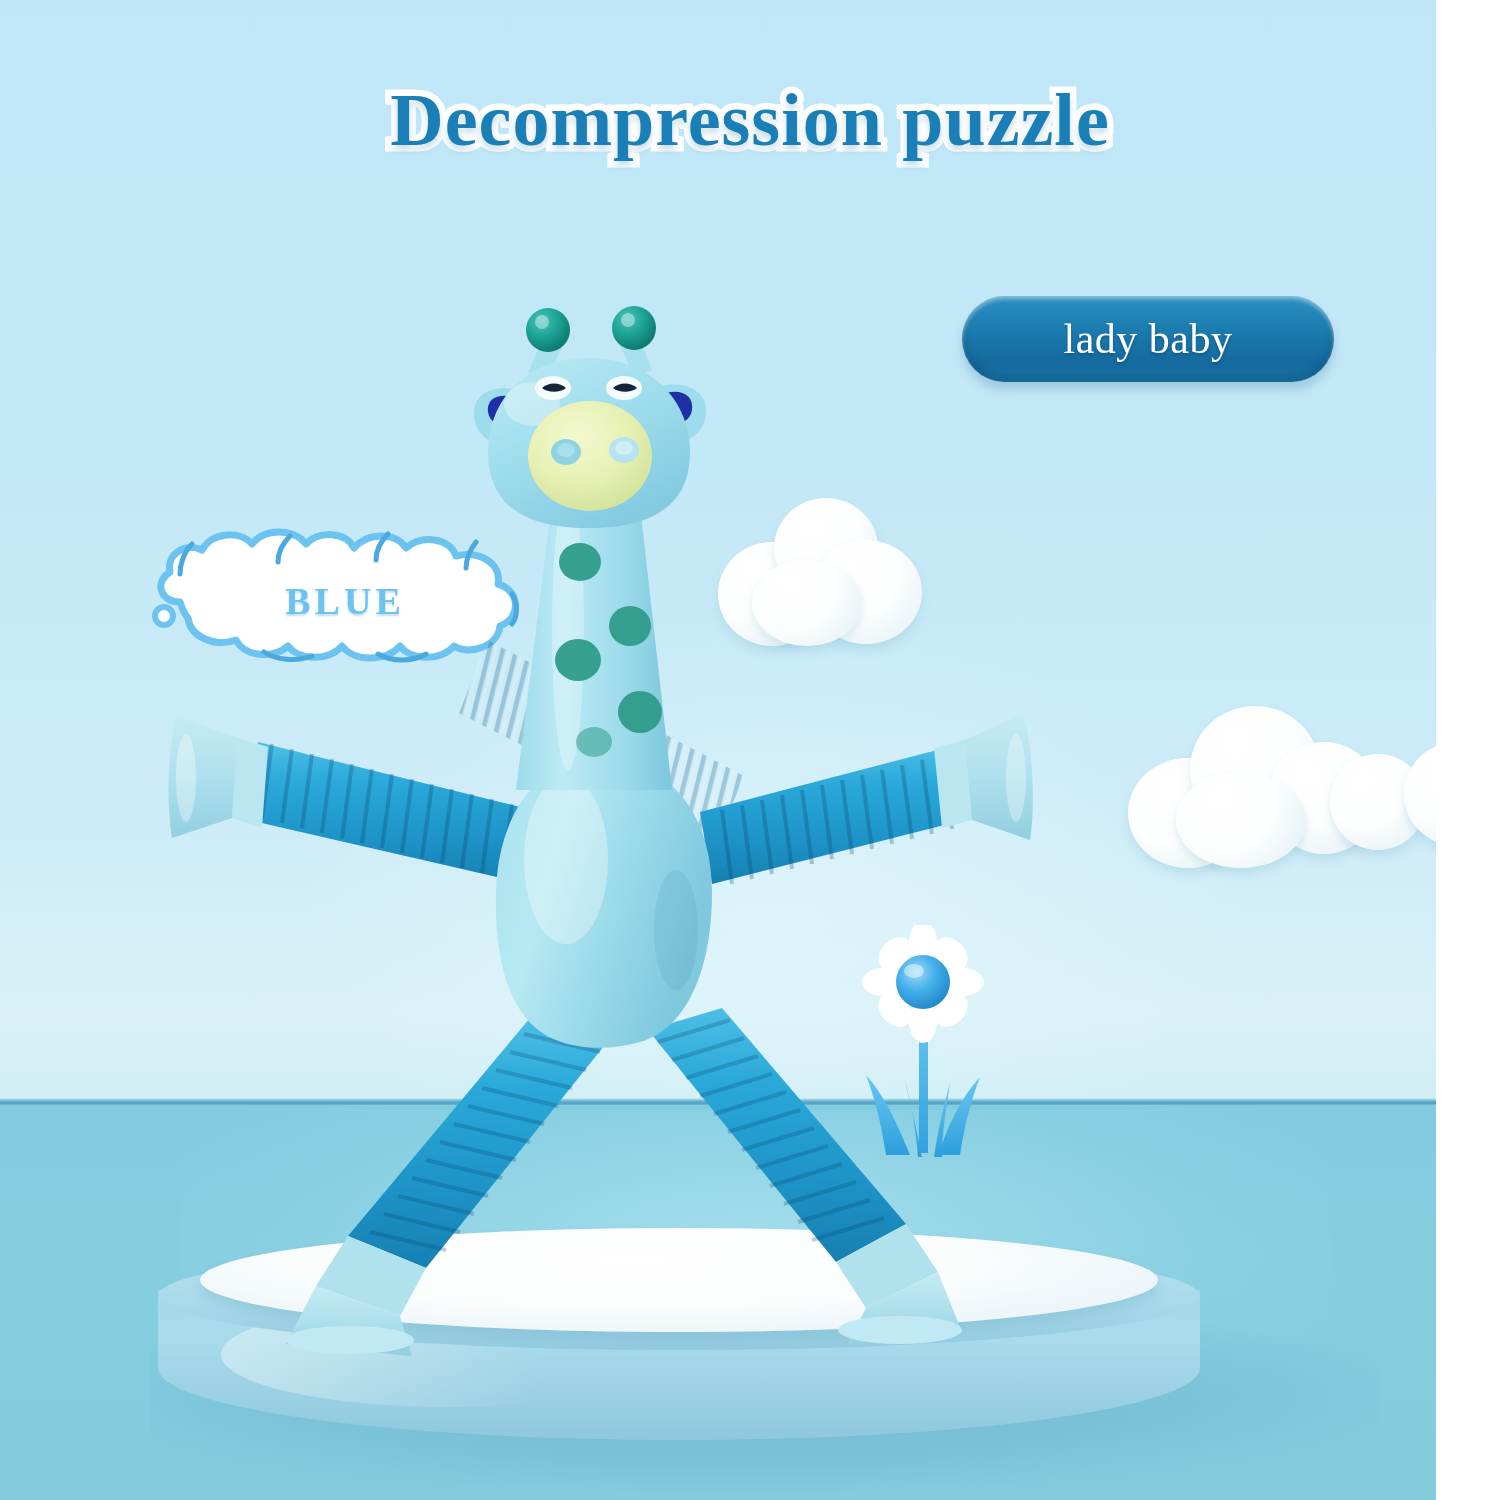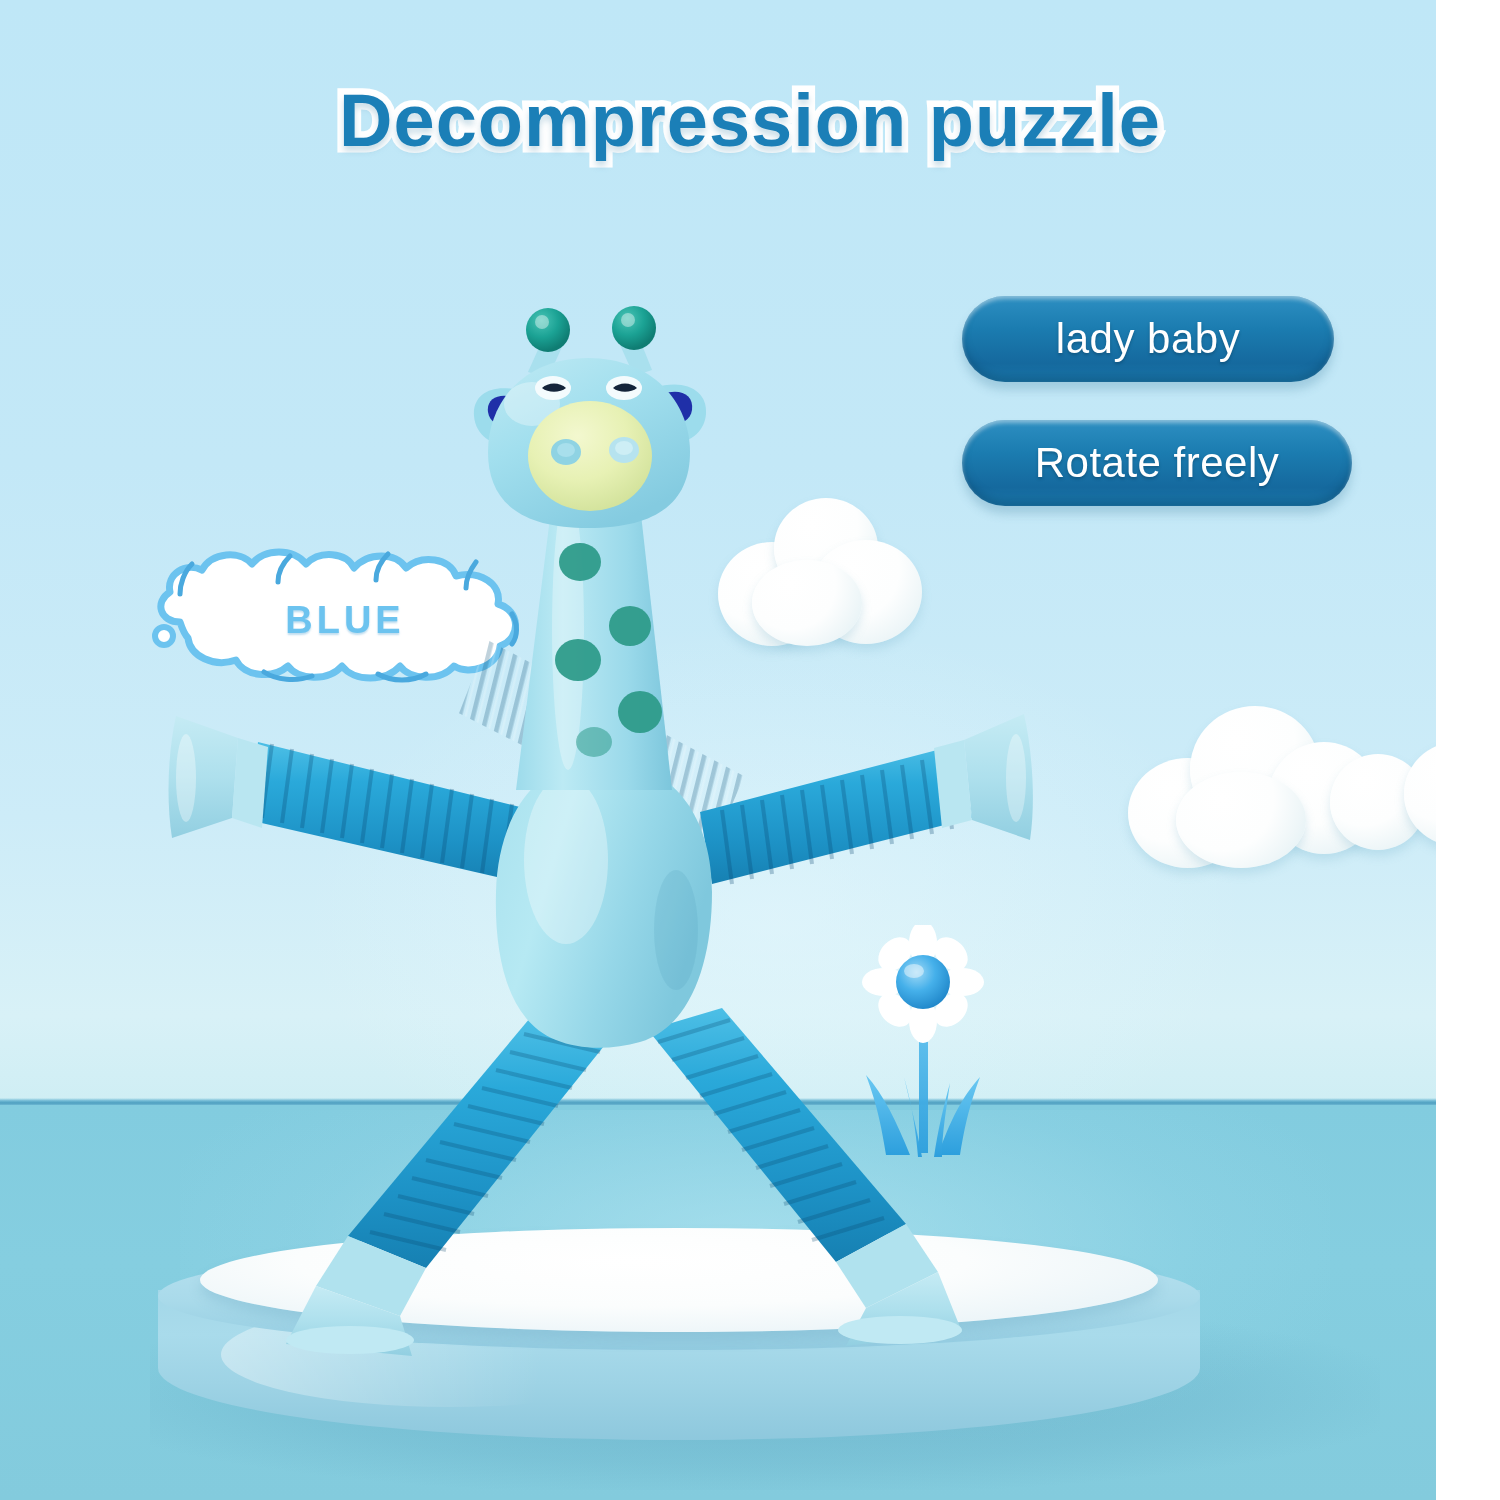--- a/index.html
+++ b/index.html
@@ -5,21 +5,21 @@
   html, body {
     margin: 0;
     padding: 0;
     background: #ffffff;
   }
   #stage {
     position: relative;
     width: 1436px;
     height: 1500px;
     overflow: hidden;
-    font-family: Liberation Sans, sans-serif;
+    font-family: Liberation Serif, serif;
     background: #bde6f6;
   }
 
   
   .sky {
     position: absolute;
     left: 0; top: 0; width: 1500px; height: 1104px;
     background: linear-gradient(180deg, #bfe7f7 0%, #c3e8f7 42%, #cdecf8 74%, #d8f1f7 92%, #cfeef4 100%);
   }
   .horizon-line {
@@ -84,21 +84,21 @@
     letter-spacing: 0.5px;
     text-shadow: 0 2px 3px rgba(10,60,90,0.45);
   }
   .badge-1 { width: 372px; align-self: flex-start; }
   .badge-2 { width: 390px; align-self: flex-start; }
   .badge-3 { width: 400px; align-self: flex-start; }
 
   
   .cloud-bubble {
     position: absolute;
-    left: 140px; top: 544px;
+    left: 140px; top: 524px;
     width: 410px; height: 140px;
   }
   .cloud-bubble svg { display: block; }
   .cloud-bubble-text {
     position: absolute;
     left: 0; top: 55px; width: 410px;
     text-align: center;
     font-size: 38px;
     font-weight: bold;
     letter-spacing: 4px;
@@ -462,18 +462,15 @@
           <ellipse cx="624" cy="448" rx="9" ry="7" fill="#cdeef5"></ellipse>
         </g>
       </g>
     </svg>
   </div>
 
   <div class="badges">
     <div class="badge badge-1">
       <span>lady baby</span>
     </div>
-    <div class="badge badge-2">
-      <span>Rotate freely</span>
-    </div>
   </div>
 
 </div>
 
 </body></html>

